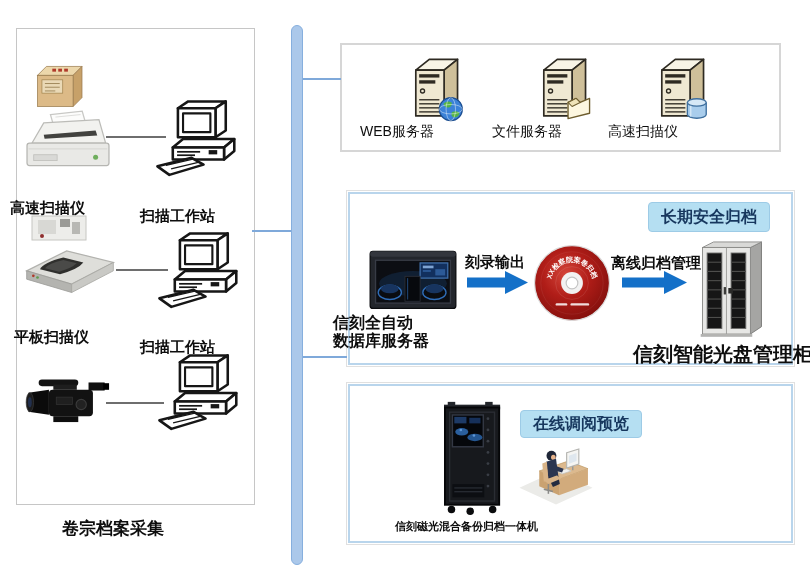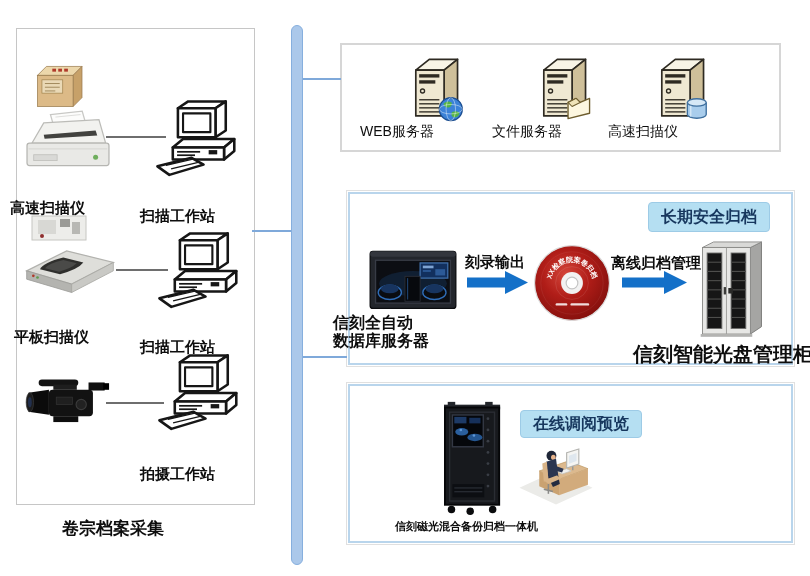--- a/index.html
+++ b/index.html
@@ -148,21 +148,20 @@
       <rect x="24" y="58" width="60" height="14"></rect>
       <polygon points="6,80 46,70 60,78 20,90"></polygon>
     </g>
     <line x1="29" y1="63" x2="56" y2="63" stroke="#161616" stroke-width="2"></line>
     <line x1="29" y1="67" x2="50" y2="67" stroke="#161616" stroke-width="2"></line>
     <rect x="66" y="61" width="10" height="5" fill="#161616"></rect>
     <line x1="16" y1="79" x2="50" y2="71" stroke="#161616" stroke-width="1.5"></line>
     <line x1="22" y1="83" x2="55" y2="75" stroke="#161616" stroke-width="1.5"></line>
   </svg>
 
-  <div class="lbl f15" style="left:140px;top:440px;width:114px;">拍摄工作站</div>
 
   <div class="lbl f17" style="left:62px;top:517px;width:140px;">卷宗档案采集</div>
 
   <div class="bus"></div>
   <div class="conn-blue" style="left:303px;top:78px;width:38px;"></div>
   <div class="conn-blue" style="left:252px;top:230px;width:40px;"></div>
   <div class="conn-blue" style="left:303px;top:356px;width:44px;"></div>
 
   <div class="panel-gray2" style="left:340px;top:43px;width:441px;height:109px;box-sizing:border-box;"></div>
 

